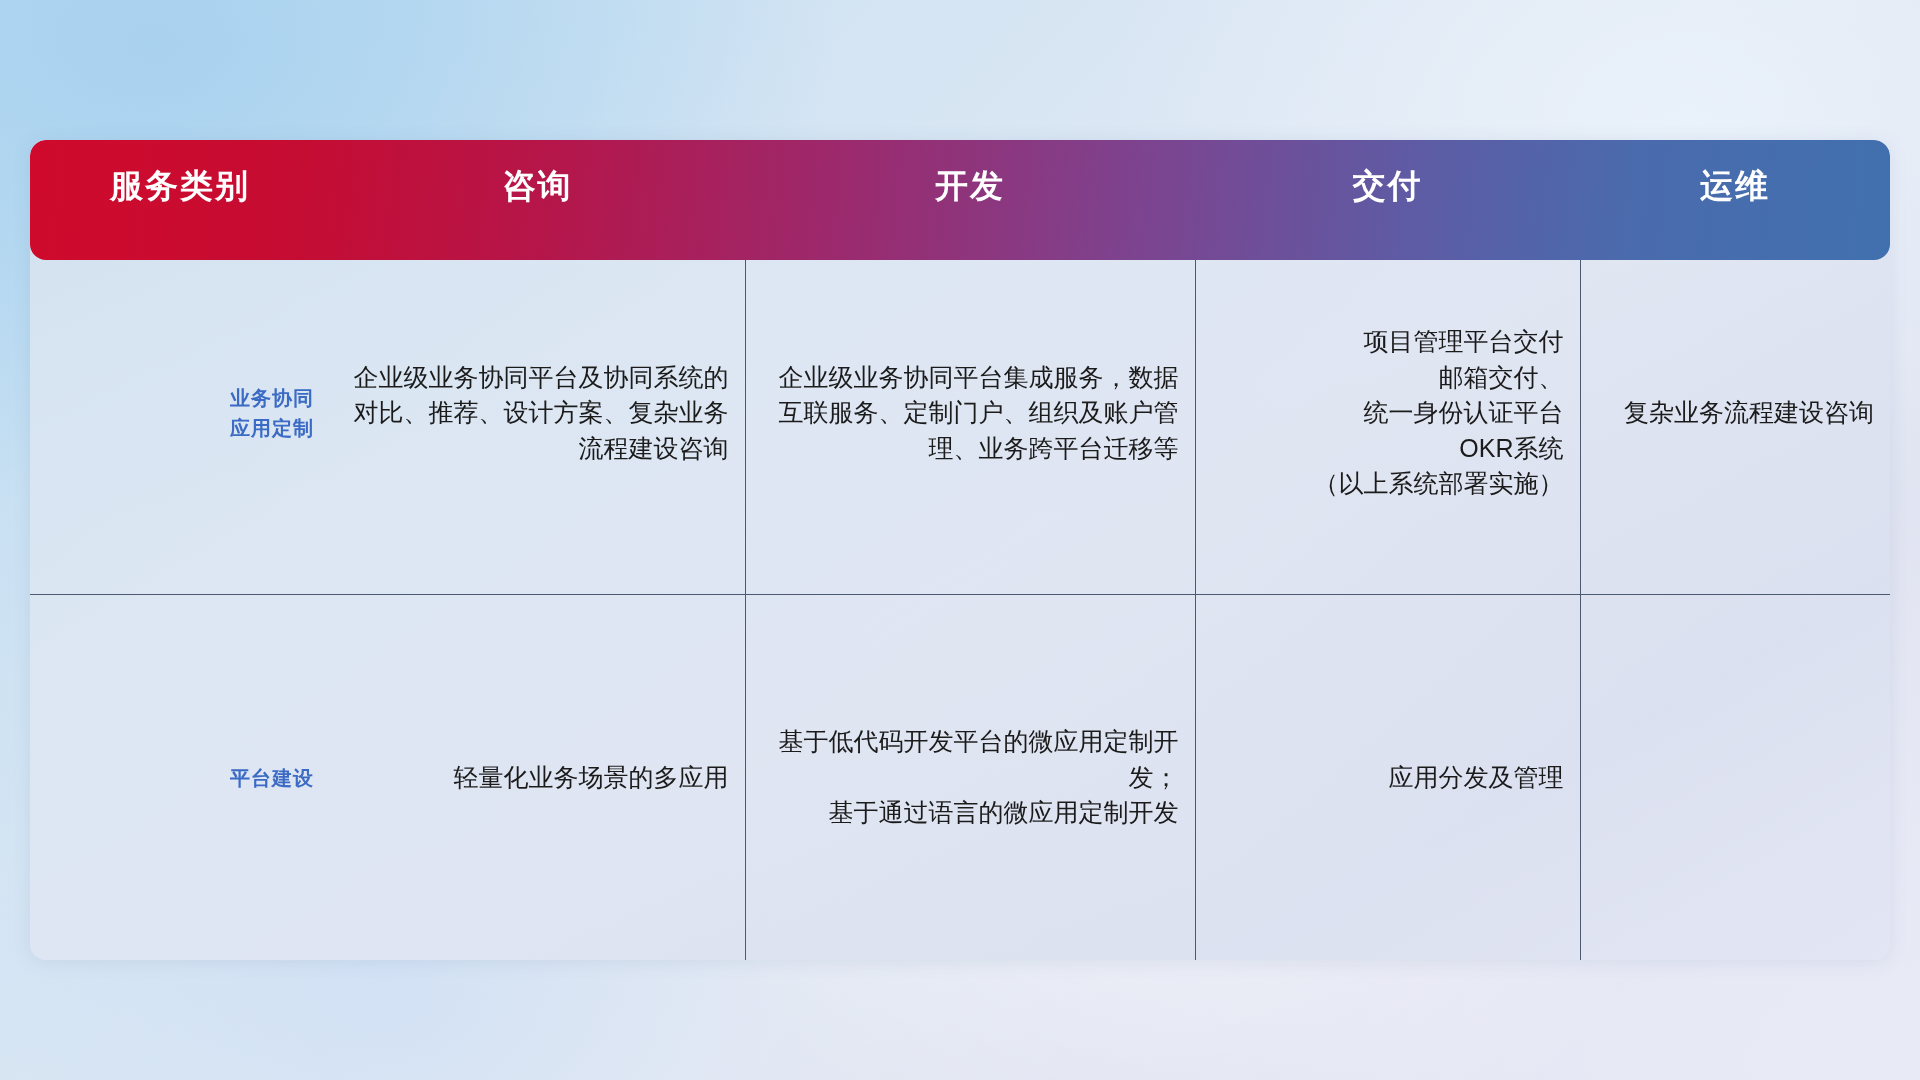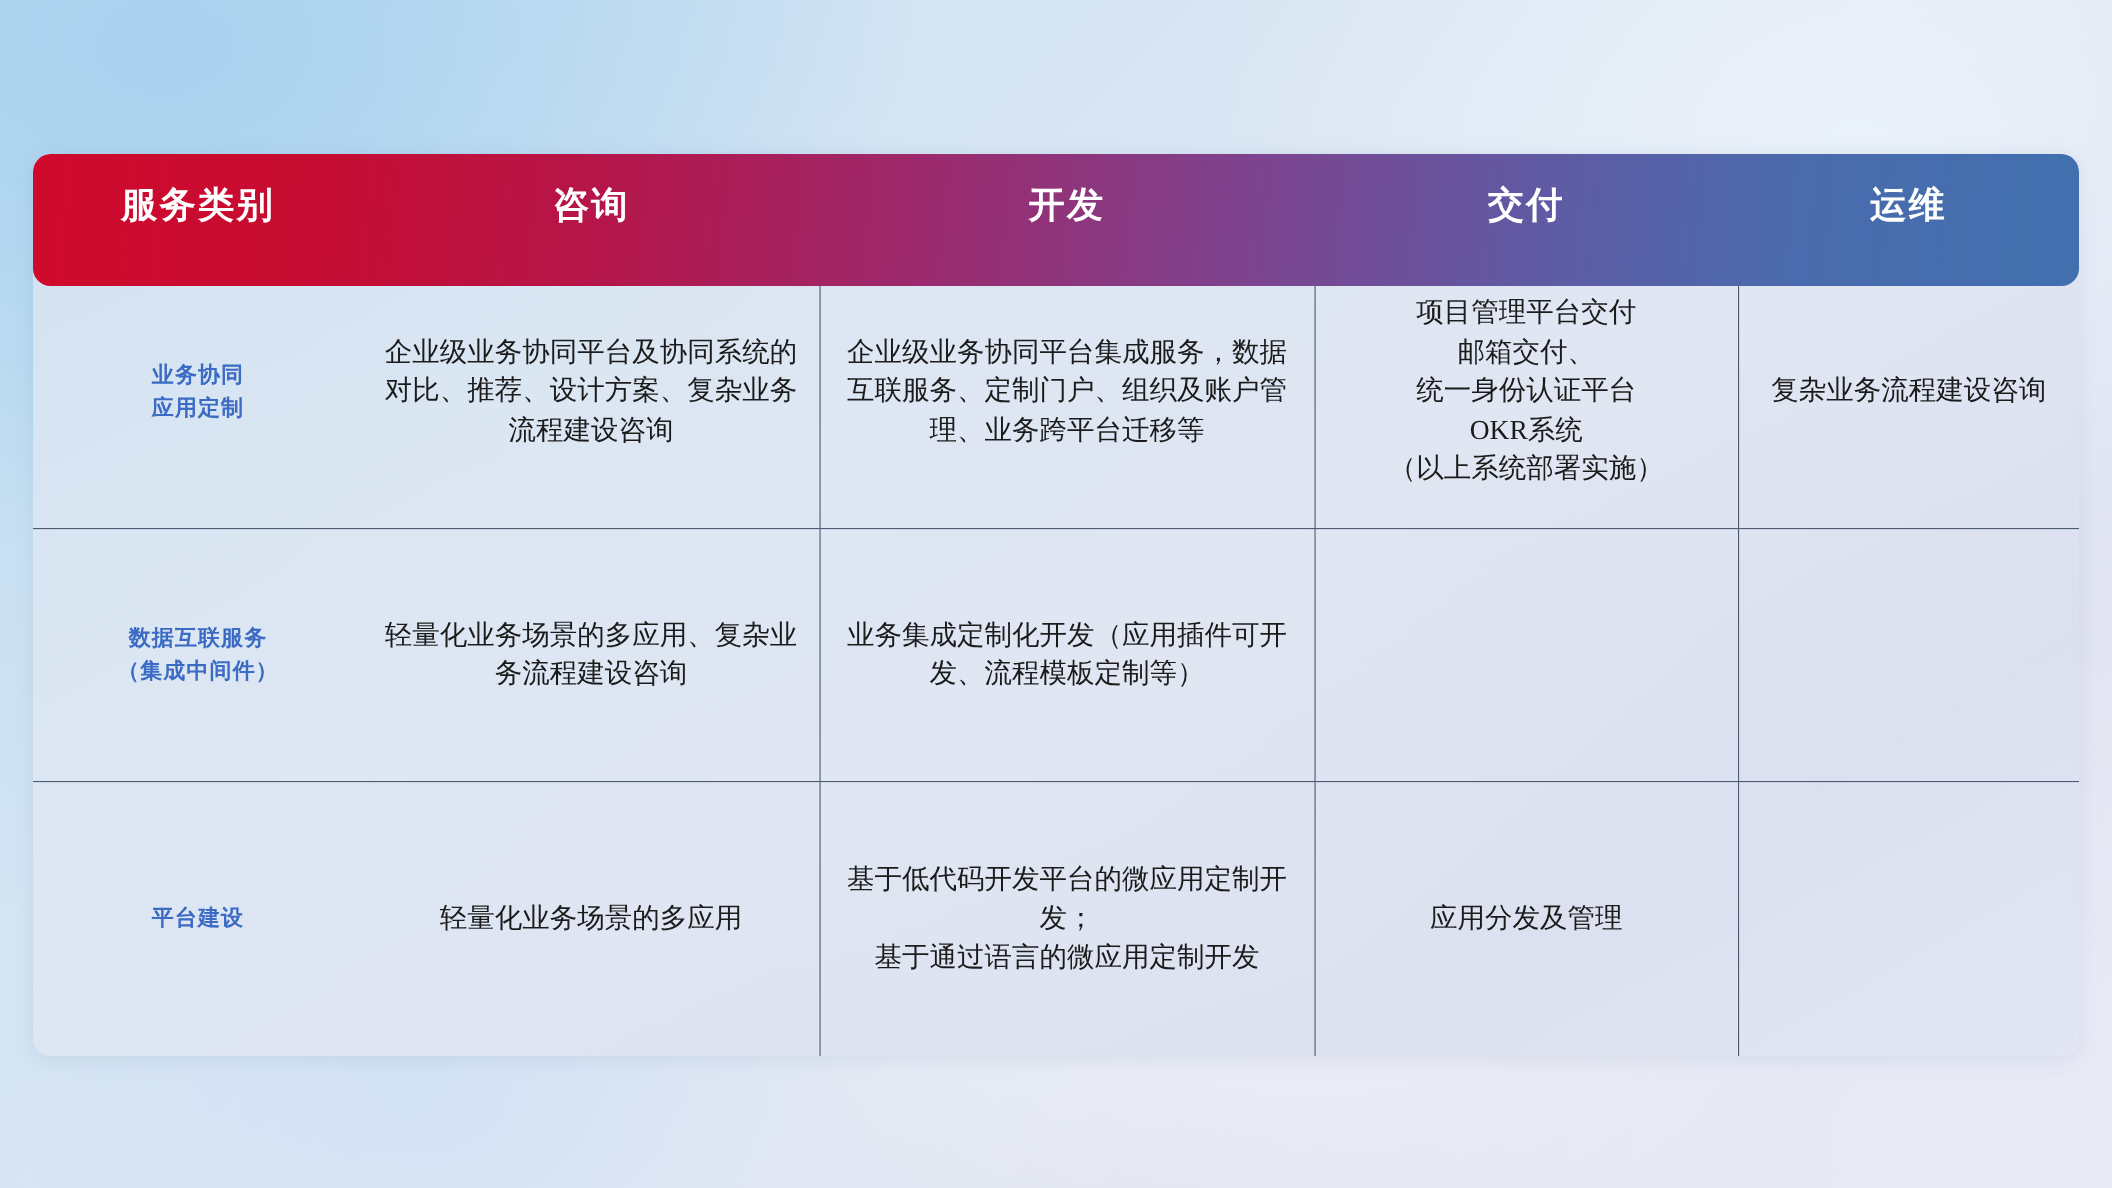--- a/index.html
+++ b/index.html
@@ -43,21 +43,20 @@
     height: 820px;
     border-radius: 16px;
     background: linear-gradient(150deg,
         rgba(214,227,240,0.92) 0%,
         rgba(221,231,243,0.92) 30%,
         rgba(224,229,242,0.92) 55%,
         rgba(219,224,240,0.92) 80%,
         rgba(226,230,244,0.92) 100%);
     box-shadow: 0 2px 18px rgba(90,120,160,0.13);
     overflow: hidden;
-    font-family: Liberation Serif, serif;
   }
 
   
   table.grid {
     position: absolute;
     left: 0; top: 0;
     width: 1860px;
     height: 820px;
     border-collapse: collapse;
     table-layout: fixed;
@@ -94,21 +93,21 @@
         #4170ae 100%);
     z-index: 1;
   }
 
   
   tbody td {
     padding: 10px 16px;
     font-size: 25px;
     line-height: 1.42;
     color: #1b1b1b;
-    text-align: center;
+    text-align: right;
     vertical-align: middle;
     border-bottom: 1.6px solid #4b5a70;
     border-right: 1.6px solid #4b5a70;
   }
   tbody tr:last-child td { border-bottom: none; }
   tbody td.last { border-right: none; }
 
   td.rowlabel {
     color: #3b6bc4;
     font-weight: bold;
@@ -166,38 +165,20 @@
 邮箱交付、
 统一身份认证平台
 OKR系统
 （以上系统部署实施）</span>
         </td>
         <td class="last">
           <span class="cell-text">复杂业务流程建设咨询</span>
         </td>
       </tr>
 
-      <tr style="height:230px">
-        <td class="rowlabel">
-          <span class="lbl-line">数据互联服务</span>
-          <span class="lbl-line">（集成中间件）</span>
-        </td>
-        <td>
-          <span class="cell-text">轻量化业务场景的多应用、复杂业务流程建设咨询</span>
-        </td>
-        <td>
-          <span class="cell-text">业务集成定制化开发（应用插件可开发、流程模板定制等）</span>
-        </td>
-        <td>
-          <span class="cell-text"></span>
-        </td>
-        <td class="last">
-          <span class="cell-text"></span>
-        </td>
-      </tr>
 
       <tr style="height:250px">
         <td class="rowlabel">
           <span class="lbl-line">平台建设</span>
         </td>
         <td>
           <span class="cell-text">轻量化业务场景的多应用</span>
         </td>
         <td>
           <span class="cell-text">基于低代码开发平台的微应用定制开发；

